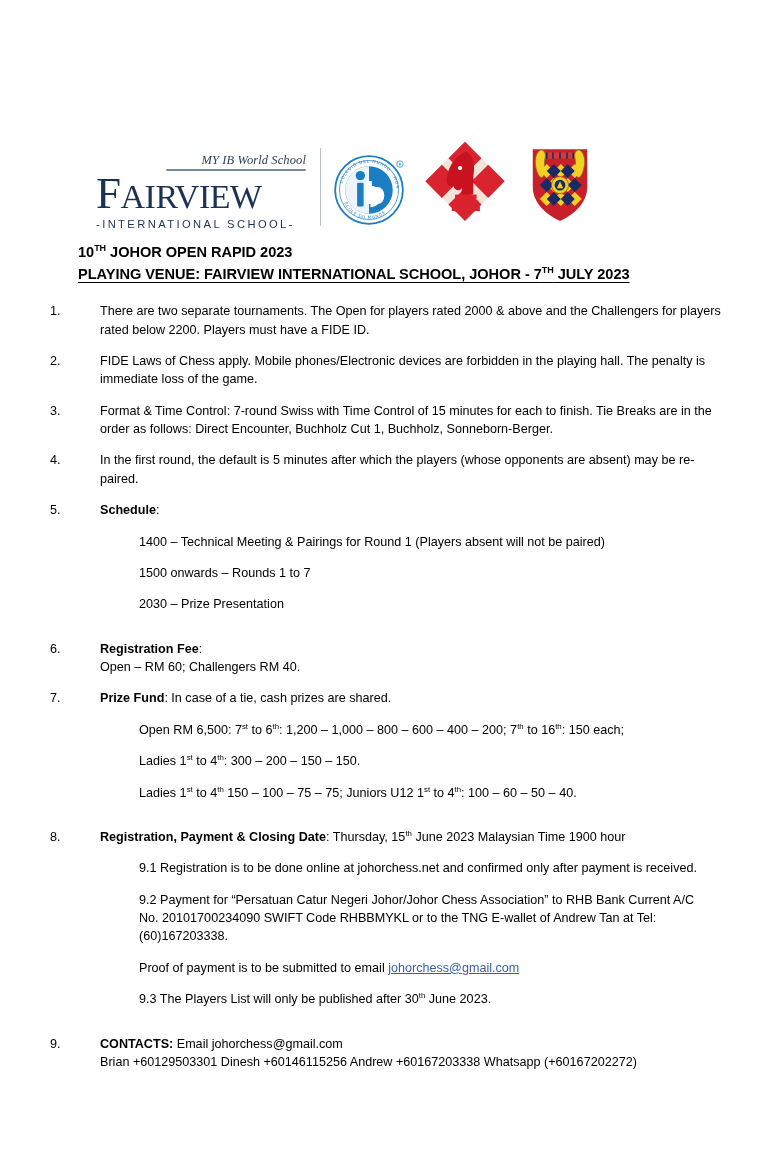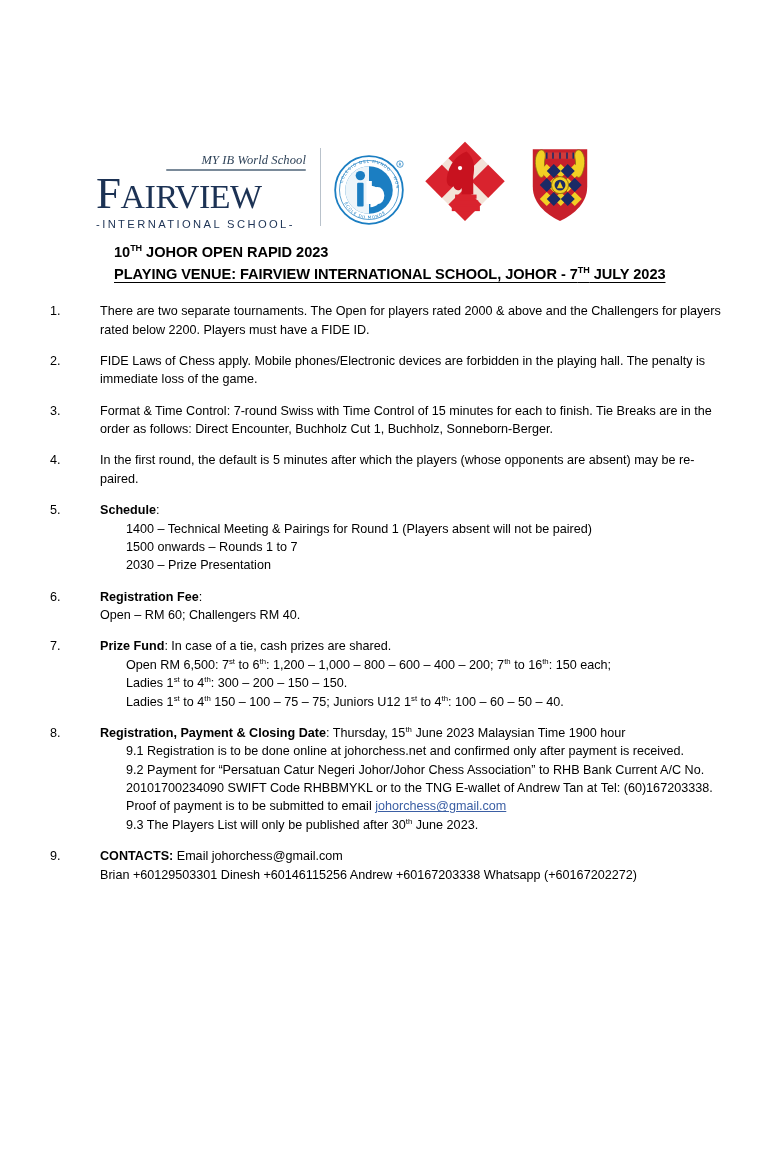--- a/index.html
+++ b/index.html
@@ -76,21 +76,21 @@
     height: 78px;
     margin: 0 12px 6px 12px;
   }
 
   .ib-logo { width: 72px; height: 72px; position: relative; margin-bottom: 6px; }
   .knight-logo { width: 84px; height: 86px; margin: 0 18px 6px 18px; }
   .crest-logo { width: 70px; height: 88px; margin-bottom: 6px; }
 
   
   .title-block {
-    padding-left: 114px;
+    padding-left: 78px;
     margin-top: 10px;
   }
   .title-line {
     font-size: 14.6px;
     font-weight: bold;
     letter-spacing: -0.05px;
     line-height: 1.48;
     white-space: nowrap;
   }
   .title-line.underlined {
@@ -114,21 +114,21 @@
   }
   .item-num {
     width: 50px;
     flex: 0 0 50px;
     font-size: 12.6px;
   }
   .item-body { flex: 1; }
   .item-body p { margin: 0; }
 
   .sub-lines { padding-left: 26px; }
-  .sub-lines p { margin: 0; }
+  .sub-lines p { margin: 13px; }
 
   b { font-weight: bold; }
   .link { color: #3b5fa4; text-decoration: underline; }
 </style>
 </head>
 <body>
 
 <div class="page">
 
   <div class="logo-band">

